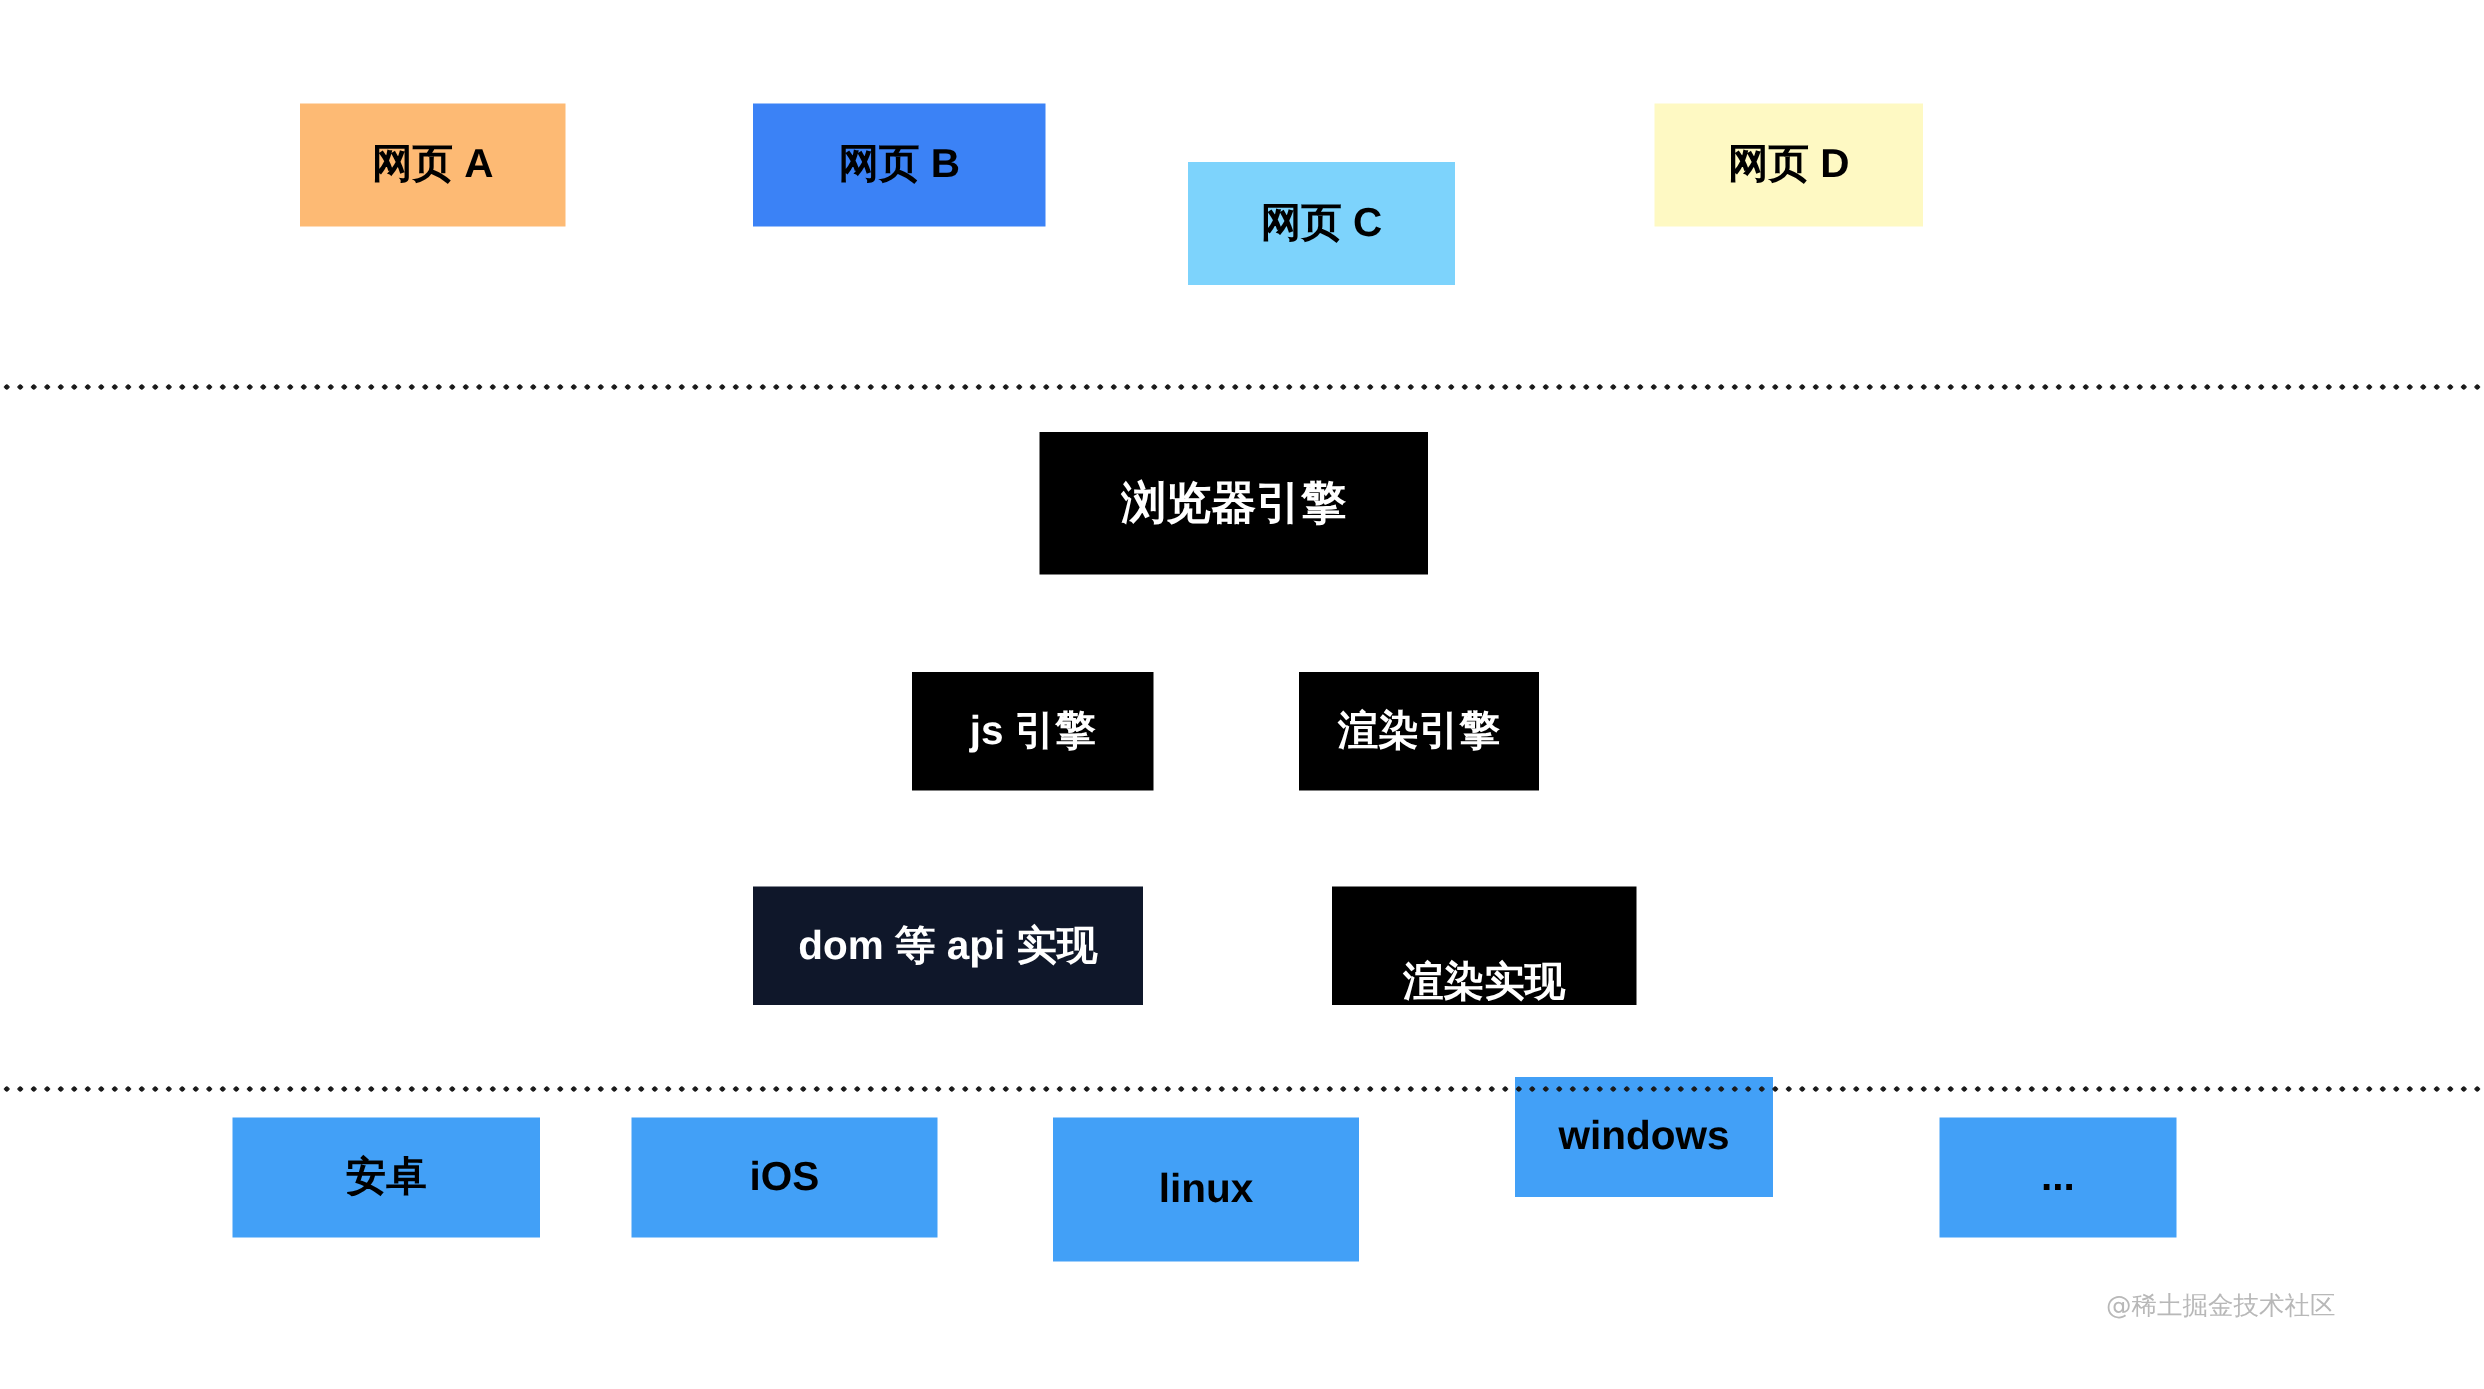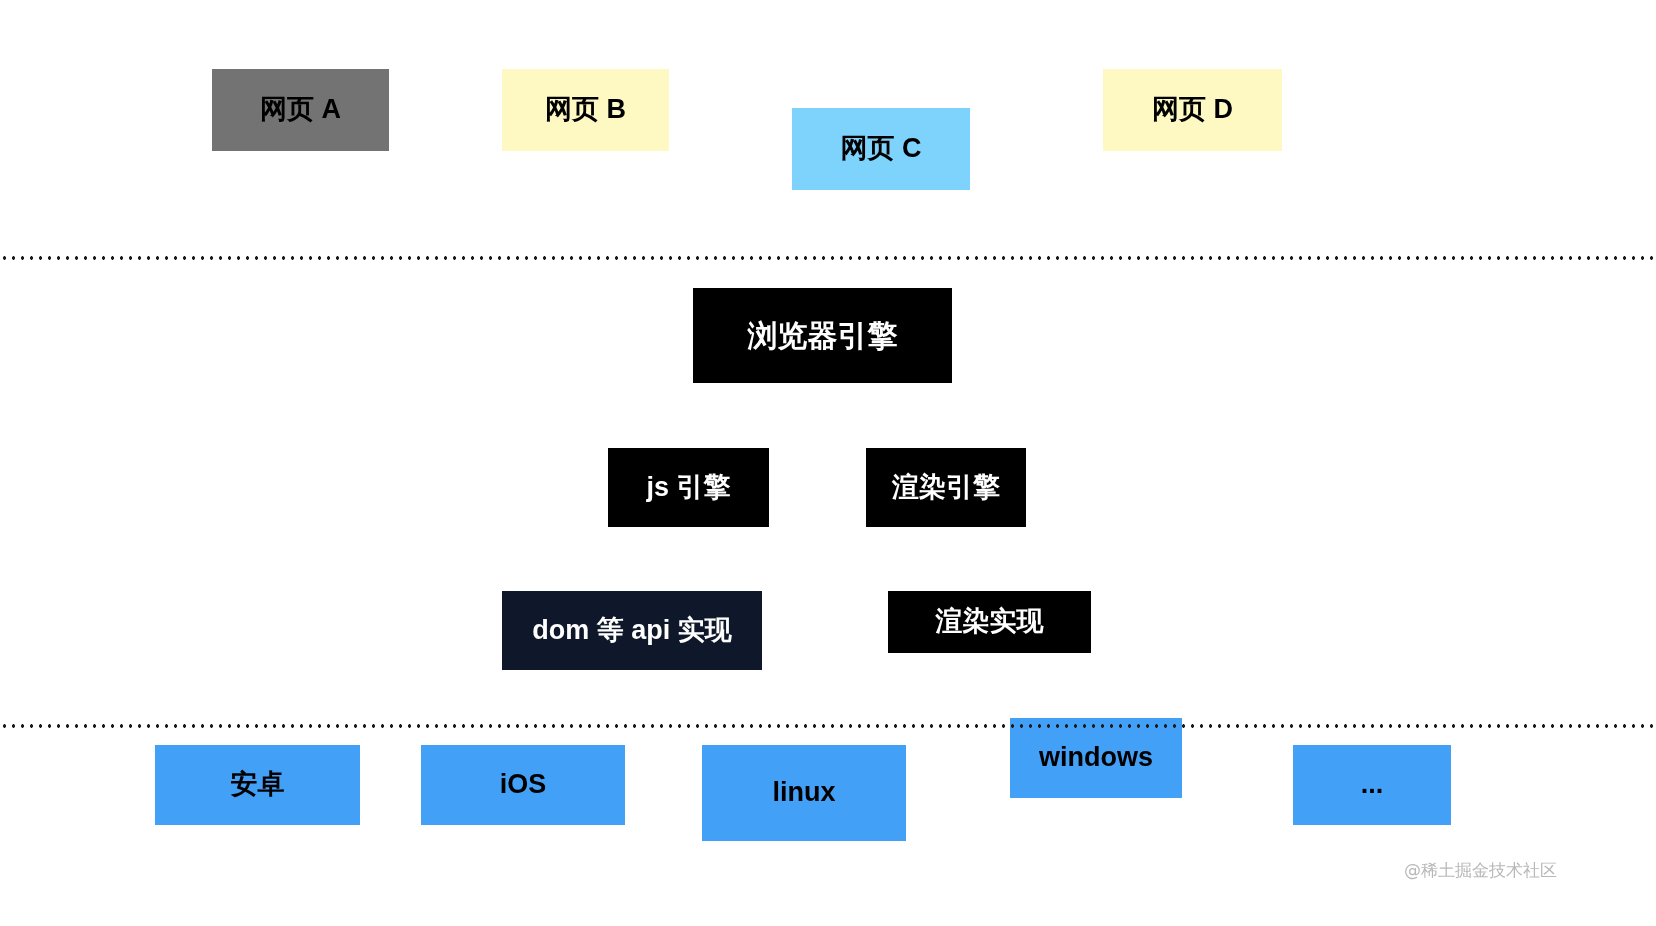--- a/index.html
+++ b/index.html
@@ -66,24 +66,24 @@
     white-space: nowrap;
     font-family: "DejaVu Sans", sans-serif;
   }
 </style>
 </head>
 <body>
 
 <div id="canvas">
   <div id="layers-root">
       <div>
-        <div class="box box-web" style="left: 212px; top: 69px; width: 177px; height: 82px; background: #737373;">
+        <div class="box box-web" style="left: 200px; top: 69px; width: 177px; height: 82px; background: #fdba74;">
           <span>网页 A</span>
         </div>
-        <div class="box box-web" style="left: 502px; top: 69px; width: 167px; height: 82px; background: #fef9c3;">
+        <div class="box box-web" style="left: 502px; top: 69px; width: 195px; height: 82px; background: #3b82f6;">
           <span>网页 B</span>
         </div>
         <div class="box box-web" style="left: 792px; top: 68px; width: 178px; height: 82px; background: #7dd3fc; margin-top: 40px;">
           <span>网页 C</span>
         </div>
         <div class="box box-web" style="left: 1103px; top: 69px; width: 179px; height: 82px; background: #fef9c3;">
           <span>网页 D</span>
         </div>
       </div>
       <div>
@@ -96,21 +96,21 @@
           <span>js 引擎</span>
         </div>
         <div class="box box-engine tier2" style="left: 866px; top: 448px; width: 160px; height: 79px; background: rgb(0, 0, 0);">
           <span>渲染引擎</span>
         </div>
       </div>
       <div>
         <div class="box box-engine tier3" style="left: 502px; top: 591px; width: 260px; height: 79px; background: #0f172a;">
           <span>dom 等 api 实现</span>
         </div>
-        <div class="box box-engine tier3" style="left: 888px; top: 591px; width: 203px; height: 62px; background: rgb(0, 0, 0);">
+        <div class="box box-engine tier3" style="left: 888px; top: 591px; width: 203px; height: 79px; background: rgb(0, 0, 0); align-items: flex-end;">
           <span>渲染实现</span>
         </div>
       </div>
       <div>
         <div class="box box-os" style="left: 155px; top: 745px; width: 205px; height: 80px; background: rgb(66, 160, 247);">
           <span>安卓</span>
         </div>
         <div class="box box-os" style="left: 421px; top: 745px; width: 204px; height: 80px; background: rgb(66, 160, 247); align-items: center;">
           <span>iOS</span>
         </div>

